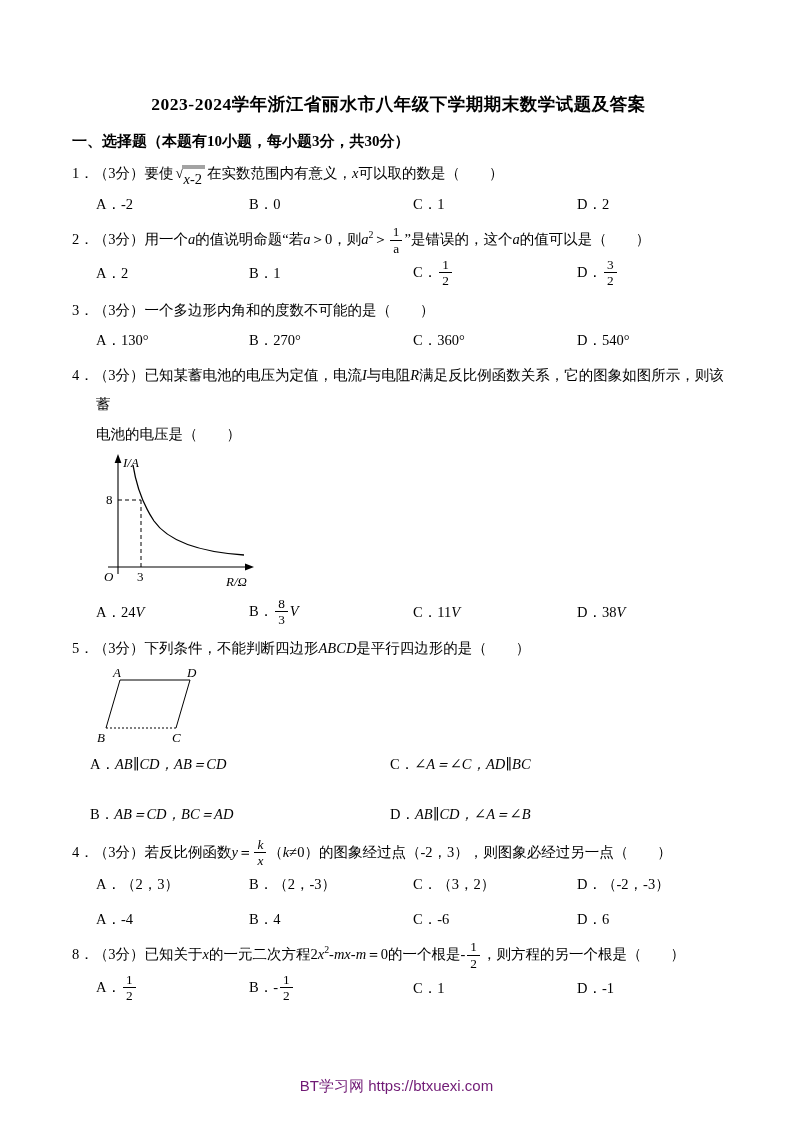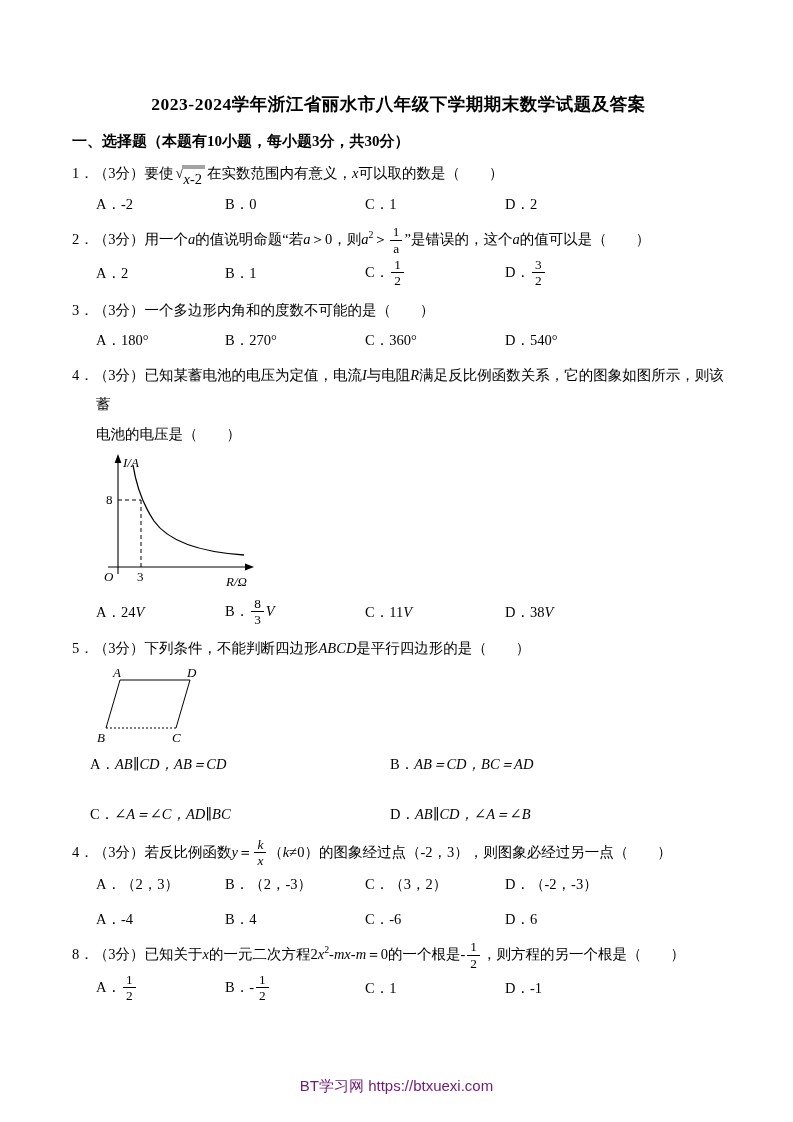--- a/index.html
+++ b/index.html
@@ -34,20 +34,21 @@
     margin:1px 0;
   }
   .cont-line { padding-left:24px; text-indent:0; line-height:2.0; }
   .opts {
     display:grid;
     grid-template-columns:129px 140px 140px auto;
     padding-left:24px;
     margin:1px 0 6px 0;
     line-height:2.0;
     align-items:center;
+    gap:24px;
   }
   .opts2 {
     display:grid;
     grid-template-columns:282px auto;
     padding-left:18px;
     margin:2px 0 8px 0;
     line-height:2.15;
     gap:18px;
   }
   i { font-style:italic; }
@@ -123,21 +124,21 @@
           <span class="den">2</span>
         </span></span>
     <span class="opt"><span>D．</span><span class="frac">
           <span class="num">3</span>
           <span class="den">2</span>
         </span></span>
   </div>
 
   <div class="q"><span>3．（3分）一个多边形内角和的度数不可能的是（　　）</span></div>
   <div class="opts">
-    <span class="opt">A．180°</span>
+    <span class="opt">A．130°</span>
     <span class="opt">B．270°</span>
     <span class="opt">C．360°</span>
     <span class="opt">D．540°</span>
   </div>
 
   <div class="q"><span>4．（3分）已知某蓄电池的电压为定值，电流</span><i>I</i><span>与电阻</span><i>R</i><span>满足反比例函数关系，它的图象如图所示，则该蓄</span></div>
   <div class="cont-line"><span>电池的电压是（　　）</span></div>
 
   <div class="fig-wrap">
     <svg width="165" height="142" viewBox="0 0 165 142">
@@ -179,22 +180,22 @@
       <line class="edged" x1="10" y1="62" x2="80" y2="62"></line>
       <text class="it" x="17" y="11">A</text>
       <text class="it" x="91" y="11">D</text>
       <text class="it" x="1" y="76">B</text>
       <text class="it" x="76" y="76">C</text>
     </svg>
   </div>
 
   <div class="opts2">
     <span class="opt"><span>A．</span><i>AB∥CD，AB＝CD</i></span>
+    <span class="opt"><span>C．</span><i>∠A＝∠C，AD∥BC</i></span>
     <span class="opt"><span>B．</span><i>AB＝CD，BC＝AD</i></span>
-    <span class="opt"><span>C．</span><i>∠A＝∠C，AD∥BC</i></span>
     <span class="opt"><span>D．</span><i>AB∥CD，∠A＝∠B</i></span>
   </div>
 
   <div class="q"><span>4．（3分）若反比例函数</span><i>y</i><span>＝</span><span class="frac">
         <span class="num"><i>k</i></span>
         <span class="den"><i>x</i></span>
       </span><span>（</span><i>k</i><span>≠0）</span><span>的图象经过点（-2，3），则图象必经过另一点（　　）</span></div>
   <div class="opts">
     <span class="opt">A．（2，3）</span>
     <span class="opt">B．（2，-3）</span>

